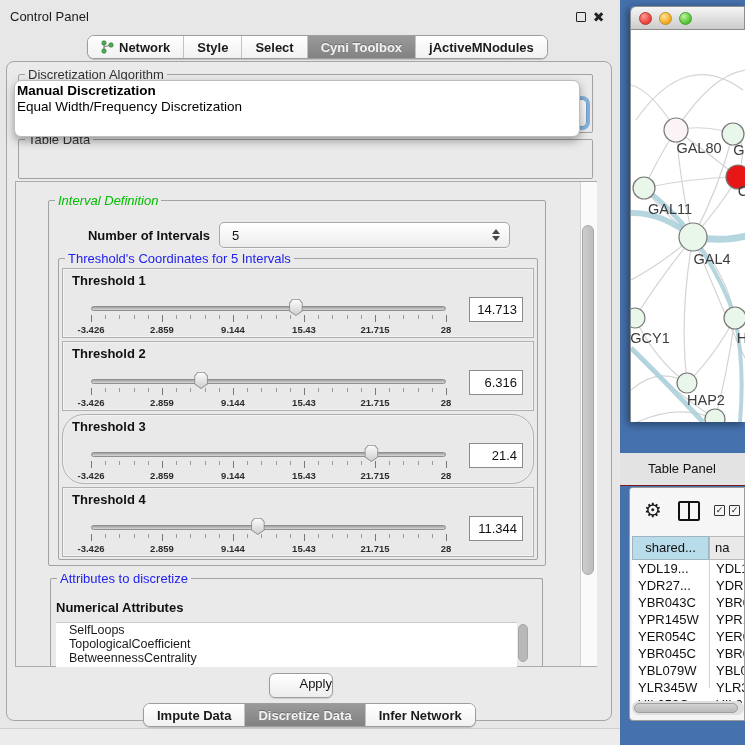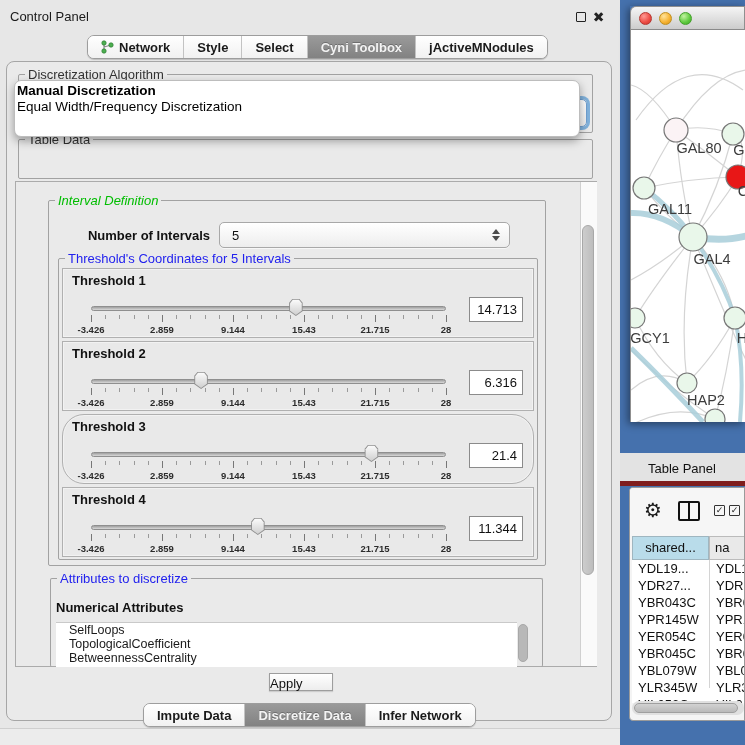--- a/index.html
+++ b/index.html
@@ -60,35 +60,35 @@
   .thumb i { position:absolute; left:1px; top:1px; width:13px; height:16px; clip-path:polygon(50% 100%,5% 74%,5% 26%,26% 5%,74% 5%,95% 26%,95% 74%); background:linear-gradient(#fdfdfd,#cfcfcf); }
   .tick { position:absolute; width:1px; background:#777; }
   .tlabel { position:absolute; font-size:9.5px; font-weight:700; color:#2c2c2c; transform:translateX(-50%); white-space:nowrap; }
   .tvalue { position:absolute; left:406px; top:28px; width:54px; height:25px; background:#fff; border:1px solid #8b8b8b; font-size:13px; text-align:right; line-height:23px; padding-right:5px; }
 
   
   #attr-list { position:absolute; left:56px; top:622px; width:461px; height:45px; background:#fff; border-top:1px solid #c9c9c9; overflow:hidden; }
   #attr-list .item { padding-left:13px; height:14px; line-height:14px; font-size:12.5px; color:#1a1a1a; }
 
   
-  #apply-btn { left:269px; top:673px; width:64px; height:18px; background:linear-gradient(#ffffff,#ededed); border:1px solid #9d9d9d; border-radius:0; font-size:13px; text-align:left; line-height:20px; box-shadow:0 1px 1px rgba(0,0,0,.12); cursor:default; }
+  #apply-btn { left:269px; top:673px; width:64px; height:25px; background:linear-gradient(#ffffff,#ededed); border:1px solid #9d9d9d; border-radius:6px; font-size:13px; text-align:right; line-height:20px; box-shadow:0 1px 1px rgba(0,0,0,.12); cursor:default; }
 
   #bottom-strip { left:0; top:728px; width:620px; height:17px; background:#ececec; border-top:1px solid #cfcfcf; }
 
   
   #right-col { left:620px; top:0; width:125px; height:745px; background:#4571ad; }
   #mac-window { position:absolute; left:10px; top:6px; width:115px; height:416px; box-shadow:-2px 2px 8px rgba(0,0,0,.45); }
   #mac-titlebar { position:absolute; left:0; top:0; width:115px; height:24px; background:linear-gradient(#f5f5f5,#cccccc); border:1px solid #8f8f8f; border-bottom:1px solid #8a8a8a; border-radius:6px 0 0 0; }
   .light { position:absolute; top:5px; width:13px; height:13px; border-radius:50%; }
   #light-red   { left:8px;  background:radial-gradient(circle at 35% 30%,#ff9a93,#ec4a42 60%,#c43832); border:1px solid #b53730; }
   #light-yellow{ left:28px; background:radial-gradient(circle at 35% 30%,#ffe39a,#f5b02e 60%,#d2921f); border:1px solid #c08f1e; }
   #light-green { left:48px; background:radial-gradient(circle at 35% 30%,#c2f3a0,#5cc93c 60%,#43a52a); border:1px solid #43a02a; }
   #net-canvas { position:absolute; left:0; top:24px; width:115px; height:392px; background:#fff; border-left:1px solid #8f8f8f; }
 
-  #table-panel-bar { position:absolute; left:0; top:453px; width:125px; height:33px; background:#e3e3e3; border-bottom:5px solid #7f1d1d; }
+  #table-panel-bar { position:absolute; left:0; top:453px; width:125px; height:33px; background:#e3e3e3; border-bottom:1px solid #7f1d1d; }
   #table-panel-title { position:absolute; left:28px; top:8px; font-size:13px; color:#111; }
   #table-container { position:absolute; left:9px; top:487px; width:116px; height:234px; background:#f4f4f4; border:1px solid #9a9a9a; border-radius:4px 0 0 4px; overflow:hidden; }
   #tbl-toolbar { position:absolute; left:0; top:0; width:116px; height:48px; background:#f6f6f6; }
   #gear-icon { position:absolute; left:14px; top:10px; font-size:20px; color:#1a1a1a; }
   #col-icon { position:absolute; left:48px; top:13px; width:22px; height:20px; border:2px solid #111; border-radius:2px; }
   #col-icon i { position:absolute; left:8px; top:0; width:2px; height:16px; background:#111; }
   .chk { position:absolute; top:17px; width:11px; height:11px; border:1.5px solid #333; border-radius:1px; font-size:9px; line-height:9px; text-align:center; color:#222; font-weight:bold; }
   #chk1 { left:84px; } #chk2 { left:99px; }
   .th { position:absolute; top:48px; height:24px; font-size:13px; text-align:center; line-height:22px; border:1px solid #9fb6c0; }
   #th1 { left:2px; width:77px; background:#b9dcea; }

